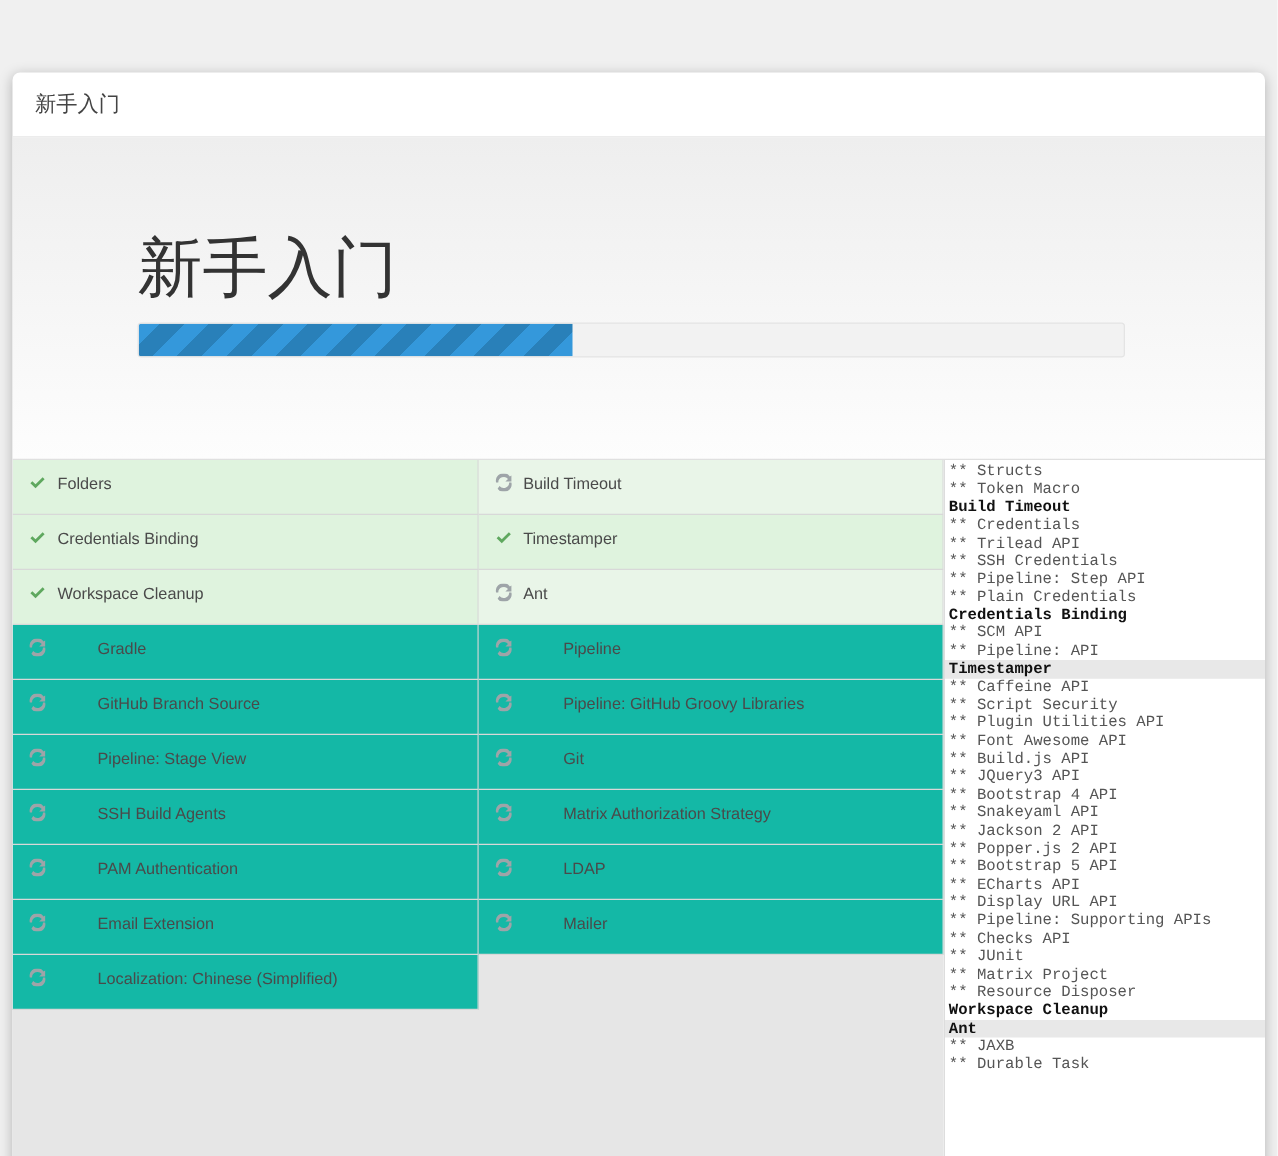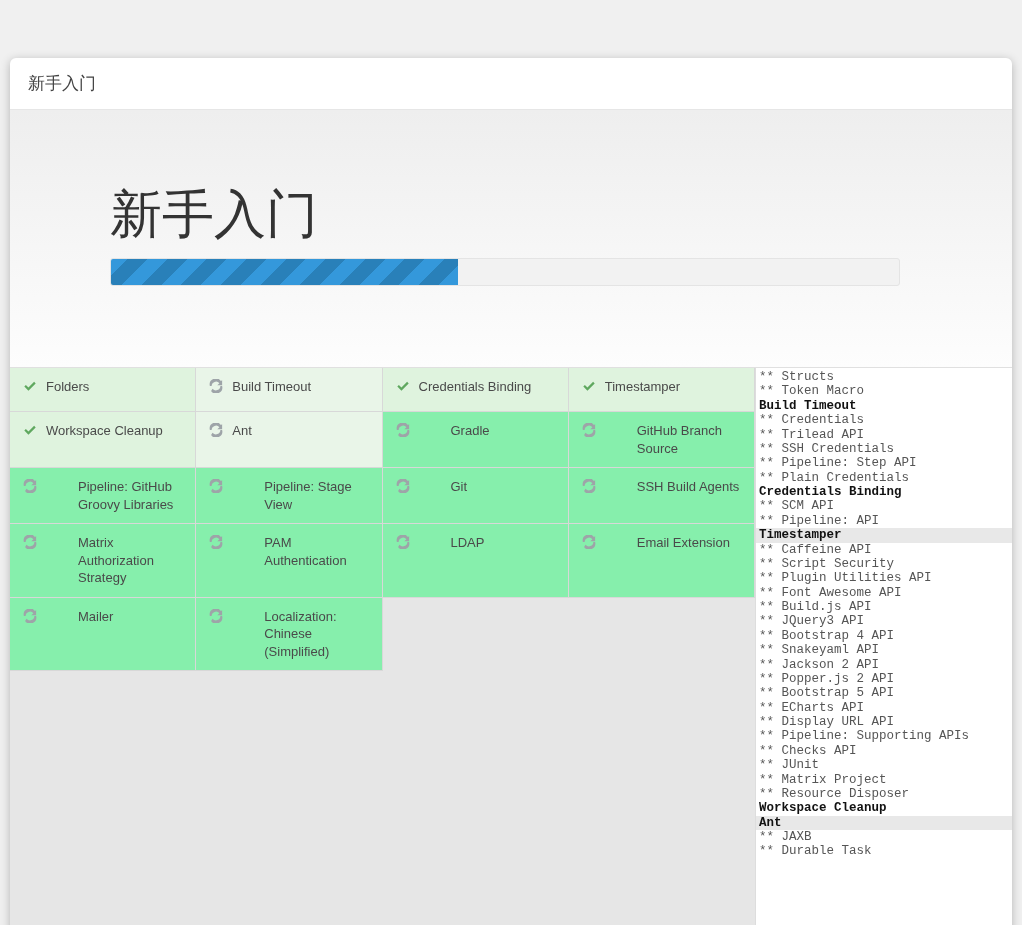--- a/index.html
+++ b/index.html
@@ -63,36 +63,36 @@
     display: flex;
     min-height: 0;
   }
   .grid-area {
     width: 745px;
     background: #e6e6e6;
     overflow: auto;
   }
   .plugin-grid {
     display: grid;
-    grid-template-columns: repeat(4, 1fr);
+    grid-template-columns: repeat(2, 1fr);
   }
   .plugin-cell {
     display: flex;
     align-items: flex-start;
     gap: 8px;
     padding: 10px 12px;
     font-size: 13px;
     color: #4a4a4a;
     border-right: 1px solid #d8d8d8;
     border-bottom: 1px solid #d8d8d8;
     min-height: 44px;
   }
   .plugin-cell.done { background: #dff3de; }
   .plugin-cell.installing { background: #e9f5e8; } 
-  .plugin-cell.pending { background: #86efac; gap: 40px; }
+  .plugin-cell.pending { background: #14b8a6; gap: 40px; }
   .plugin-cell .ico { width: 16px; flex: 0 0 16px; display:flex; justify-content:center; padding-top:1px; }
   .plugin-cell .lbl { flex: 1; line-height: 1.35; }
   .check-icon svg { fill: #5fa85f; }
   .spin-icon svg { fill: #9ea4a8; }
   .side-panel {
     flex: 1;
     display: flex;
     flex-direction: column;
     border-left: 1px solid #ddd;
     background: #fff;
@@ -196,20 +196,28 @@
   </span>
 <span class="lbl">Ant</span>
           </div>
           <div class="plugin-cell pending">
   <span class="ico spin-icon">
     <svg viewBox="0 0 16 16" width="14" height="14">
                 <path d="M13.6 2.4A7 7 0 0 0 1 8h2a5 5 0 0 1 8.9-3.1L9.5 7H15V1.5zM15 8a7 7 0 0 1-12.6 5.6L4.1 11.1A5 5 0 0 0 13 8z"></path>
               </svg>
   </span>
 <span class="lbl">Gradle</span>
+          </div>
+          <div class="plugin-cell pending">
+  <span class="ico spin-icon">
+    <svg viewBox="0 0 16 16" width="14" height="14">
+                <path d="M13.6 2.4A7 7 0 0 0 1 8h2a5 5 0 0 1 8.9-3.1L9.5 7H15V1.5zM15 8a7 7 0 0 1-12.6 5.6L4.1 11.1A5 5 0 0 0 13 8z"></path>
+              </svg>
+  </span>
+<span class="lbl">Pipeline</span>
           </div>
           <div class="plugin-cell pending">
   <span class="ico spin-icon">
     <svg viewBox="0 0 16 16" width="14" height="14">
                 <path d="M13.6 2.4A7 7 0 0 0 1 8h2a5 5 0 0 1 8.9-3.1L9.5 7H15V1.5zM15 8a7 7 0 0 1-12.6 5.6L4.1 11.1A5 5 0 0 0 13 8z"></path>
               </svg>
   </span>
 <span class="lbl">GitHub Branch Source</span>
           </div>
           <div class="plugin-cell pending">

